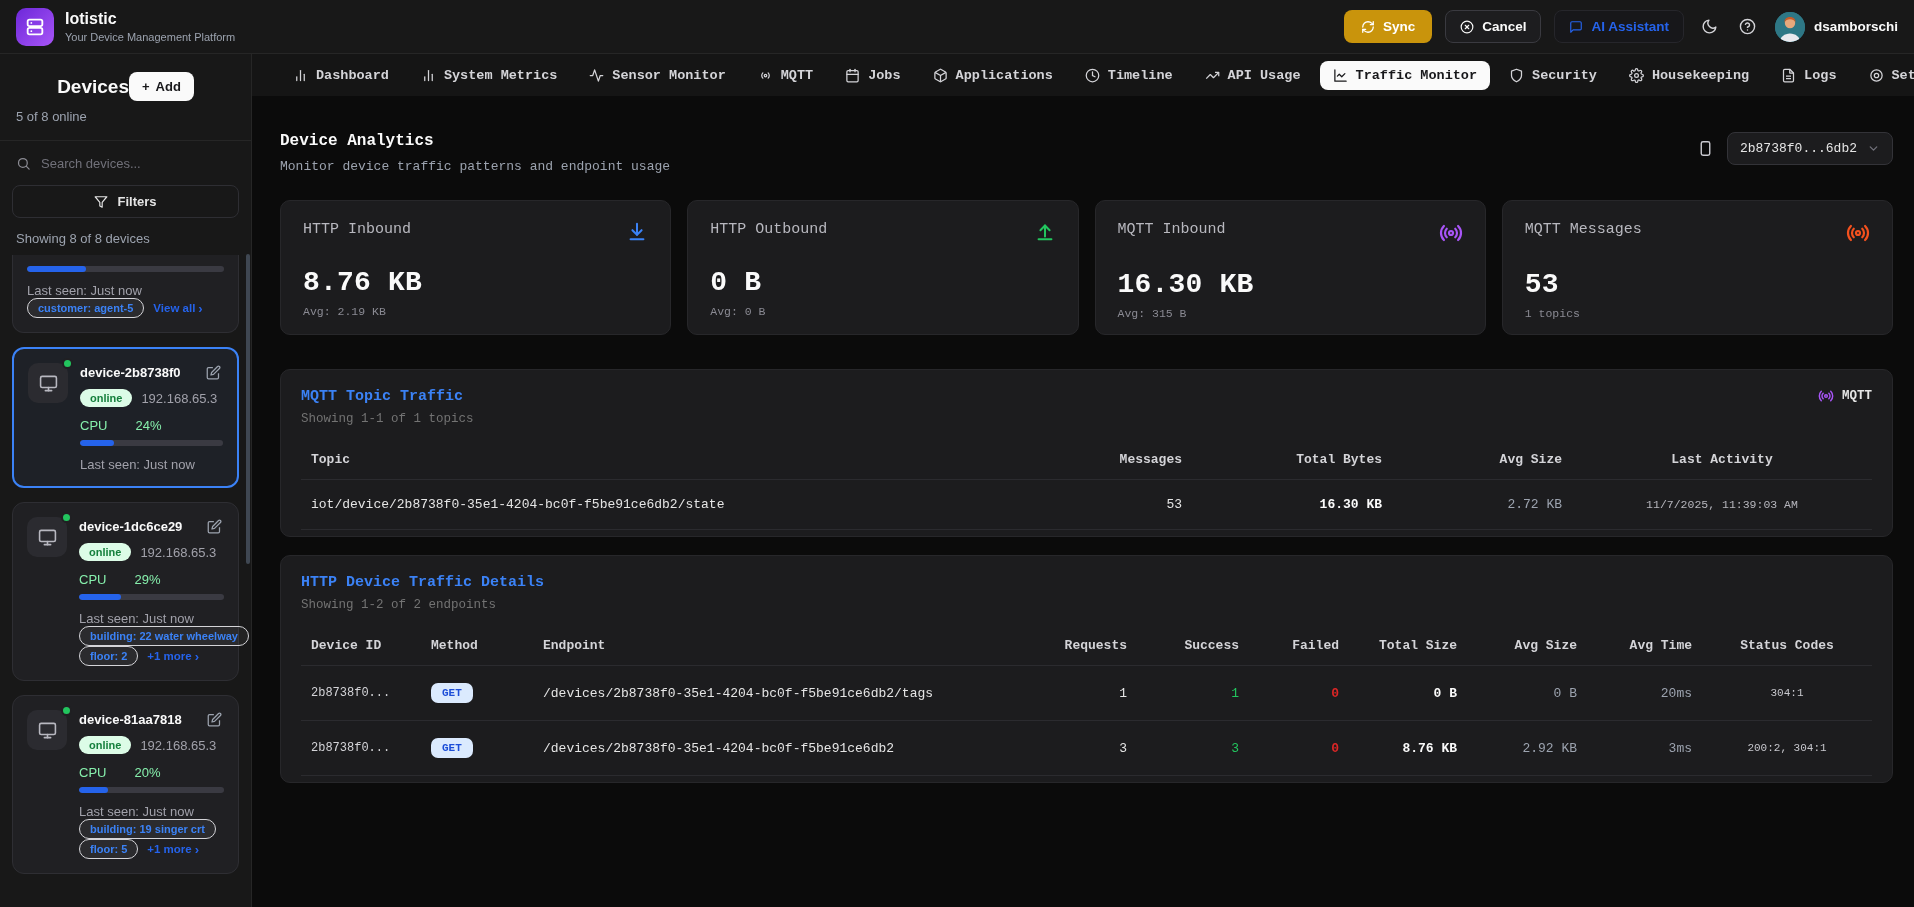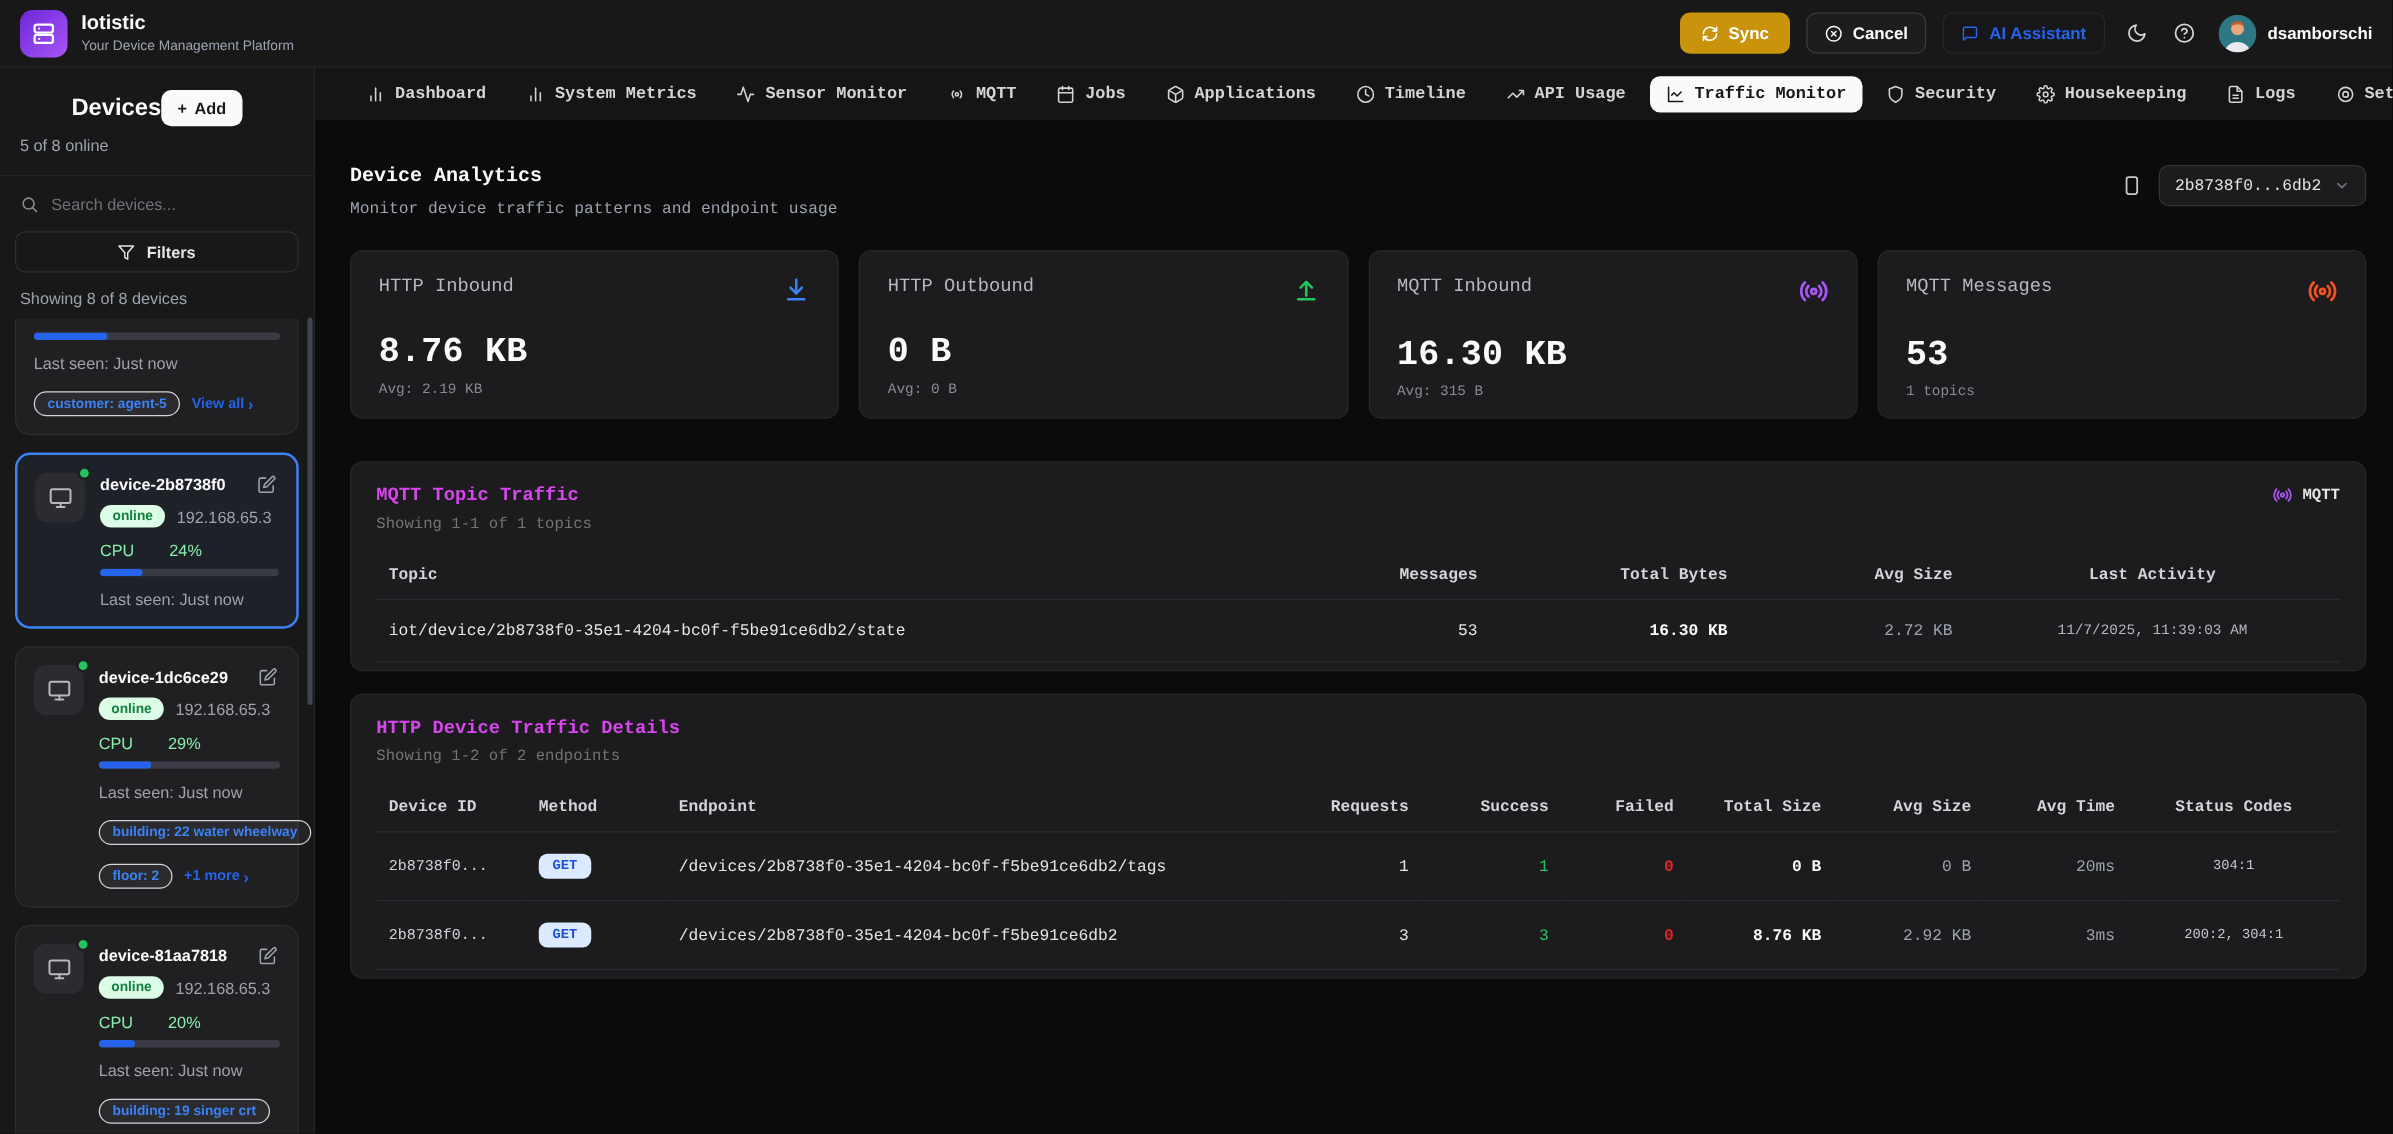--- a/index.html
+++ b/index.html
@@ -46,21 +46,21 @@
   .device-name-row { display:flex; align-items:center; justify-content:space-between; }
   .device-name { font-size:13px; font-weight:700; color:#fafafa; }
   .edit-btn { background:none; border:none; color:#9ca3af; padding:2px; }
   .device-sub { display:flex; align-items:center; gap:9px; margin-top:7px; }
   .badge-online { background:#dcfce7; color:#15803d; font-size:11px; font-weight:700; padding:3px 10px; border-radius:999px; }
   .ip { font-size:13px; color:#a1a1aa; }
   .cpu-row { display:flex; margin-top:11px; font-size:13px; color:#86efac;gap:28px; }
   .progress { margin-top:7px; height:6px; background:#3a3a42; border-radius:4px; overflow:hidden; }
   .progress .fill { height:100%; background:#2563eb; border-radius:4px; }
   .last-seen { margin-top:11px; font-size:13px; color:#a1a1aa; }
-  .tag-row { display:flex; align-items:center; gap:9px; margin-top:15px; }
+  .tag-row { display:flex; align-items:center; gap:9px; margin-top:0; }
   .tag-pill { background:rgba(255,255,255,0.05); border:1px solid #d4d4d8; color:#3b82f6; font-size:11px; font-weight:700; padding:3px 10px; border-radius:999px; white-space:nowrap; }
   .link-more { display:flex; align-items:center; gap:3px; background:none; border:none; color:#2563eb; font-size:11.5px; font-weight:700; padding:0; }
   .chev { font-size:13px; line-height:1; }
   .scroll-thumb { position:absolute; right:1px; top:200px; width:4px; height:310px; border-radius:2px; background:#3f4752; }
 
   
   .main { position:absolute; top:54px; left:252px; right:0; bottom:0; display:flex; flex-direction:column;font-family:Liberation Mono, monospace; }
   .tabs { height:42px; display:flex; align-items:center; gap:6px; padding:0 20px 0 28px; background:#151515; flex-shrink:0; }
   .tab { display:flex; align-items:center; gap:8px; padding:7px 13px; border-radius:8px; background:transparent; border:none; color:#d4d4d8; font-size:13.5px; font-weight:600; white-space:nowrap; }
   .tab.active { background:#fafafa; color:#18181b; font-weight:700; }
@@ -73,21 +73,21 @@
   .selector-dd .chev-down { color:#71717a; }
 
   .stats { display:grid; grid-template-columns:repeat(4,1fr); gap:16px; margin-bottom:34px; }
   .stat-card { background:#1c1c1e; border:1px solid #27272a; border-radius:10px; padding:20px 22px; height:135px; }
   .stat-top { display:flex; align-items:flex-start; justify-content:space-between; color:#b8b8bf; font-size:15px; }
   .stat-value { font-size:28px; font-weight:700; color:#fafafa; margin-top:24px; letter-spacing:.2px; }
   .stat-sub { font-size:11.5px; color:#8a8a93; margin-top:7px; }
 
   .panel { background:#1c1c1e; border:1px solid #27272a; border-radius:10px; padding:18px 20px 6px; margin-bottom:18px; }
   .panel-head { display:flex; align-items:flex-start; justify-content:space-between; margin-bottom:14px; }
-  .panel-title { font-size:15px; font-weight:700; color:#d946ef; }
+  .panel-title { font-size:15px; font-weight:700; color:#3b82f6; }
   .panel-sub { font-size:12.5px; color:#737373; margin-top:7px; }
   .mqtt-badge { display:flex; align-items:center; gap:8px; font-size:12.5px; font-weight:600; color:#e5e5e5; }
 
   .tbl { display:grid; }
   .mqtt-grid { grid-template-columns:1fr 150px 200px 180px 300px; }
   .http-grid { grid-template-columns:120px 112px 1fr 112px 112px 100px 118px 120px 115px 170px; }
   .th { font-size:13px; font-weight:700; color:#d4d4d8; padding:12px 10px; border-bottom:1px solid #2b2b2f; display:flex; align-items:center; }
   .td { font-size:13px; color:#e5e5e5; padding:17px 10px; border-bottom:1px solid #2b2b2f; display:flex; align-items:center; min-width:0; }
   .right { justify-content:flex-end; text-align:right; }
   .center { justify-content:center; text-align:center; }

